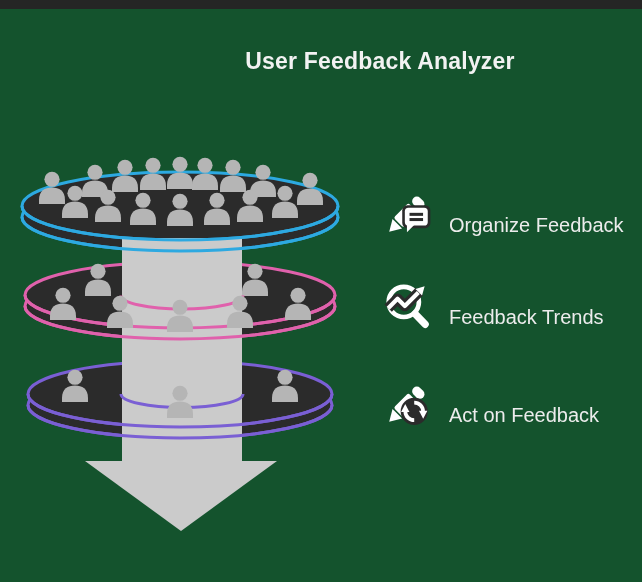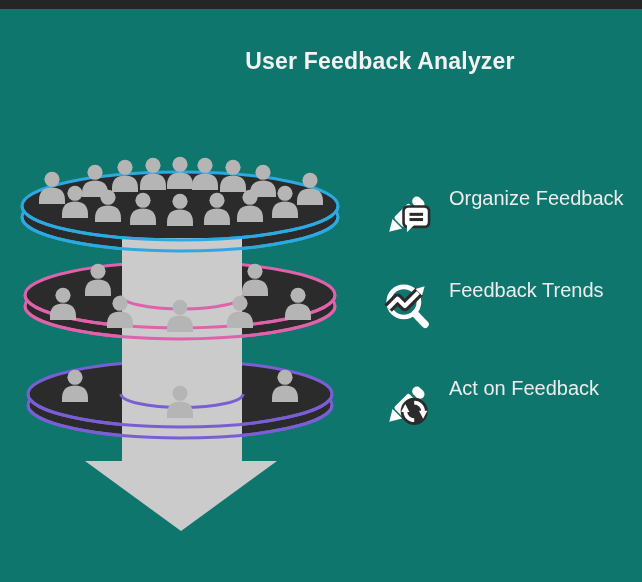--- a/index.html
+++ b/index.html
@@ -1,35 +1,35 @@
 <!DOCTYPE html>
 <html><head>
 <meta charset="utf-8">
 <style>
   html,body{margin:0;padding:0;background:#1a1a1a;}
   .stage{
     position:relative;width:642px;height:582px;overflow:hidden;
-    background:#0f766e;
+    background:#14532d;
     font-family:"Liberation Sans","DejaVu Sans",sans-serif;
   }
   .top-strip{position:absolute;top:0;left:0;width:642px;height:9px;background:#252525;}
   .page-title{
     position:absolute;top:48px;left:160px;width:440px;
     text-align:center;font-size:23px;font-weight:700;color:#f2f2f2;letter-spacing:.2px;
   }
   .funnel-svg{position:absolute;top:0;left:0;}
   .ring-top{stroke:#2da9e1;}
   .ring-mid{stroke:#e061ac;}
   .ring-bot{stroke:#7a5fd4;}
   .disk-fill{fill:#2b2b2b;stroke-width:3;}
   .arc{fill:none;stroke-width:3;}
   .person{fill:#b5b5b5;}
   .funnel-gray{fill:#cbcbcb;}
   .step-row{
-    position:absolute;left:384px;height:50px;display:flex;align-items:flex-start;gap:15px;
+    position:absolute;left:384px;height:50px;display:flex;align-items:flex-end;gap:15px;
   }
   .step-row .icon{width:50px;height:50px;flex:0 0 50px;}
   .step-label{font-size:20px;color:#ececec;font-weight:400;white-space:nowrap;}
   .r1{top:187px;} .r2{top:279px;} .r3{top:377px;}
 </style>
 </head>
 <body>
 
 <div class="stage">
   <div class="top-strip"></div>

